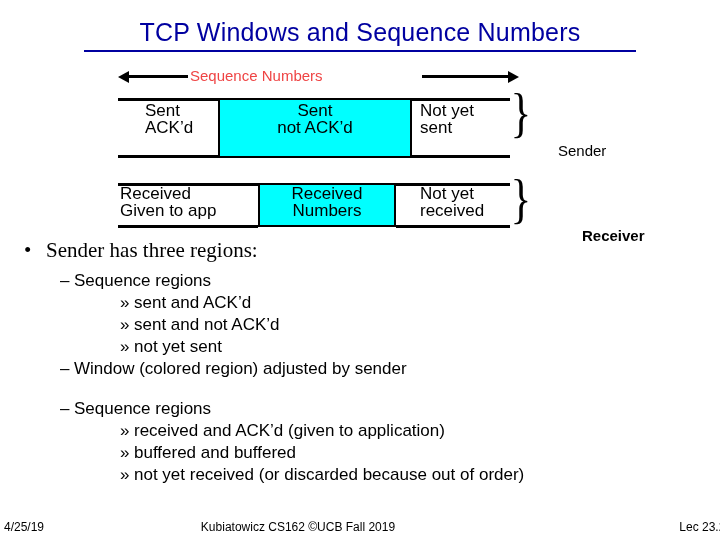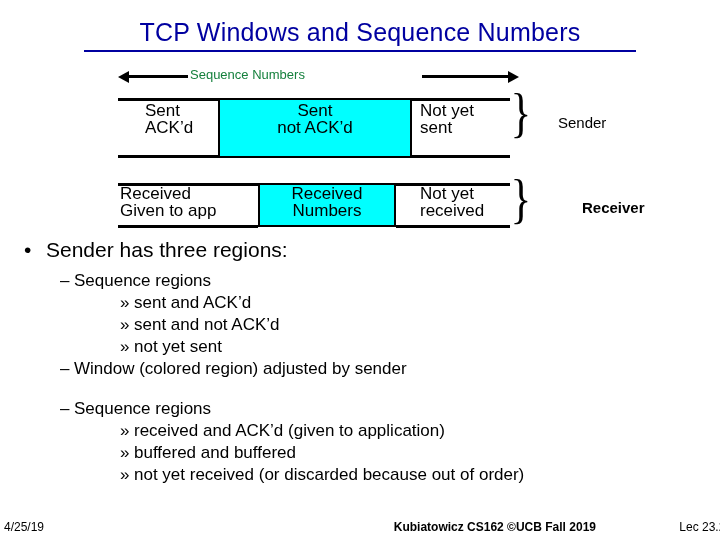--- a/index.html
+++ b/index.html
@@ -40,22 +40,22 @@
   #diagram {
     position: absolute;
     left: 0;
     top: 62px;
     width: 720px;
     height: 175px;
   }
 
   .seqlabel {
     position: absolute;
-    font-size: 13px;
-    color: #15803d;
+    font-size: 15px;
+    color: #ef4444;
     white-space: nowrap;
   }
 
   
   .arrow-line {
     position: absolute;
     height: 3px;
     background: #000;
   }
   .arrow-head {
@@ -101,35 +101,37 @@
     font-size: 54px;
     line-height: 54px;
     color: #000;
     font-family: "Liberation Serif", serif;
     transform: scaleX(0.8);
   }
   .side-label {
     position: absolute;
     font-size: 15px;
     white-space: nowrap;
+    margin-top: 28px;
   }
 
   
   #body {
     position: absolute;
     left: 0;
     top: 236px;
     width: 720px;
   }
   .lvl1 {
     position: relative;
     font-size: 21px;
     margin: 0 0 0 24px;
     line-height: 28px;
     white-space: nowrap;
+    font-family: Liberation Serif, serif;
   }
   .lvl1 .bullet {
     display: inline-block;
     width: 22px;
   }
   .lvl2 {
     position: relative;
     font-size: 17px;
     margin: 0 0 0 60px;
     line-height: 22px;
@@ -166,22 +168,21 @@
   #footer-date {
     position: absolute;
     left: 4px;
     top: 0;
   }
   #footer-center {
     position: absolute;
     left: 0;
     top: 0;
     width: 596px;
-    text-align: right;
-    font-weight: bold;
+    text-align: center;
   }
   #footer-right {
     position: absolute;
     right: 6px;
     top: 0;
   }
 </style>
 </head>
 <body>
 

